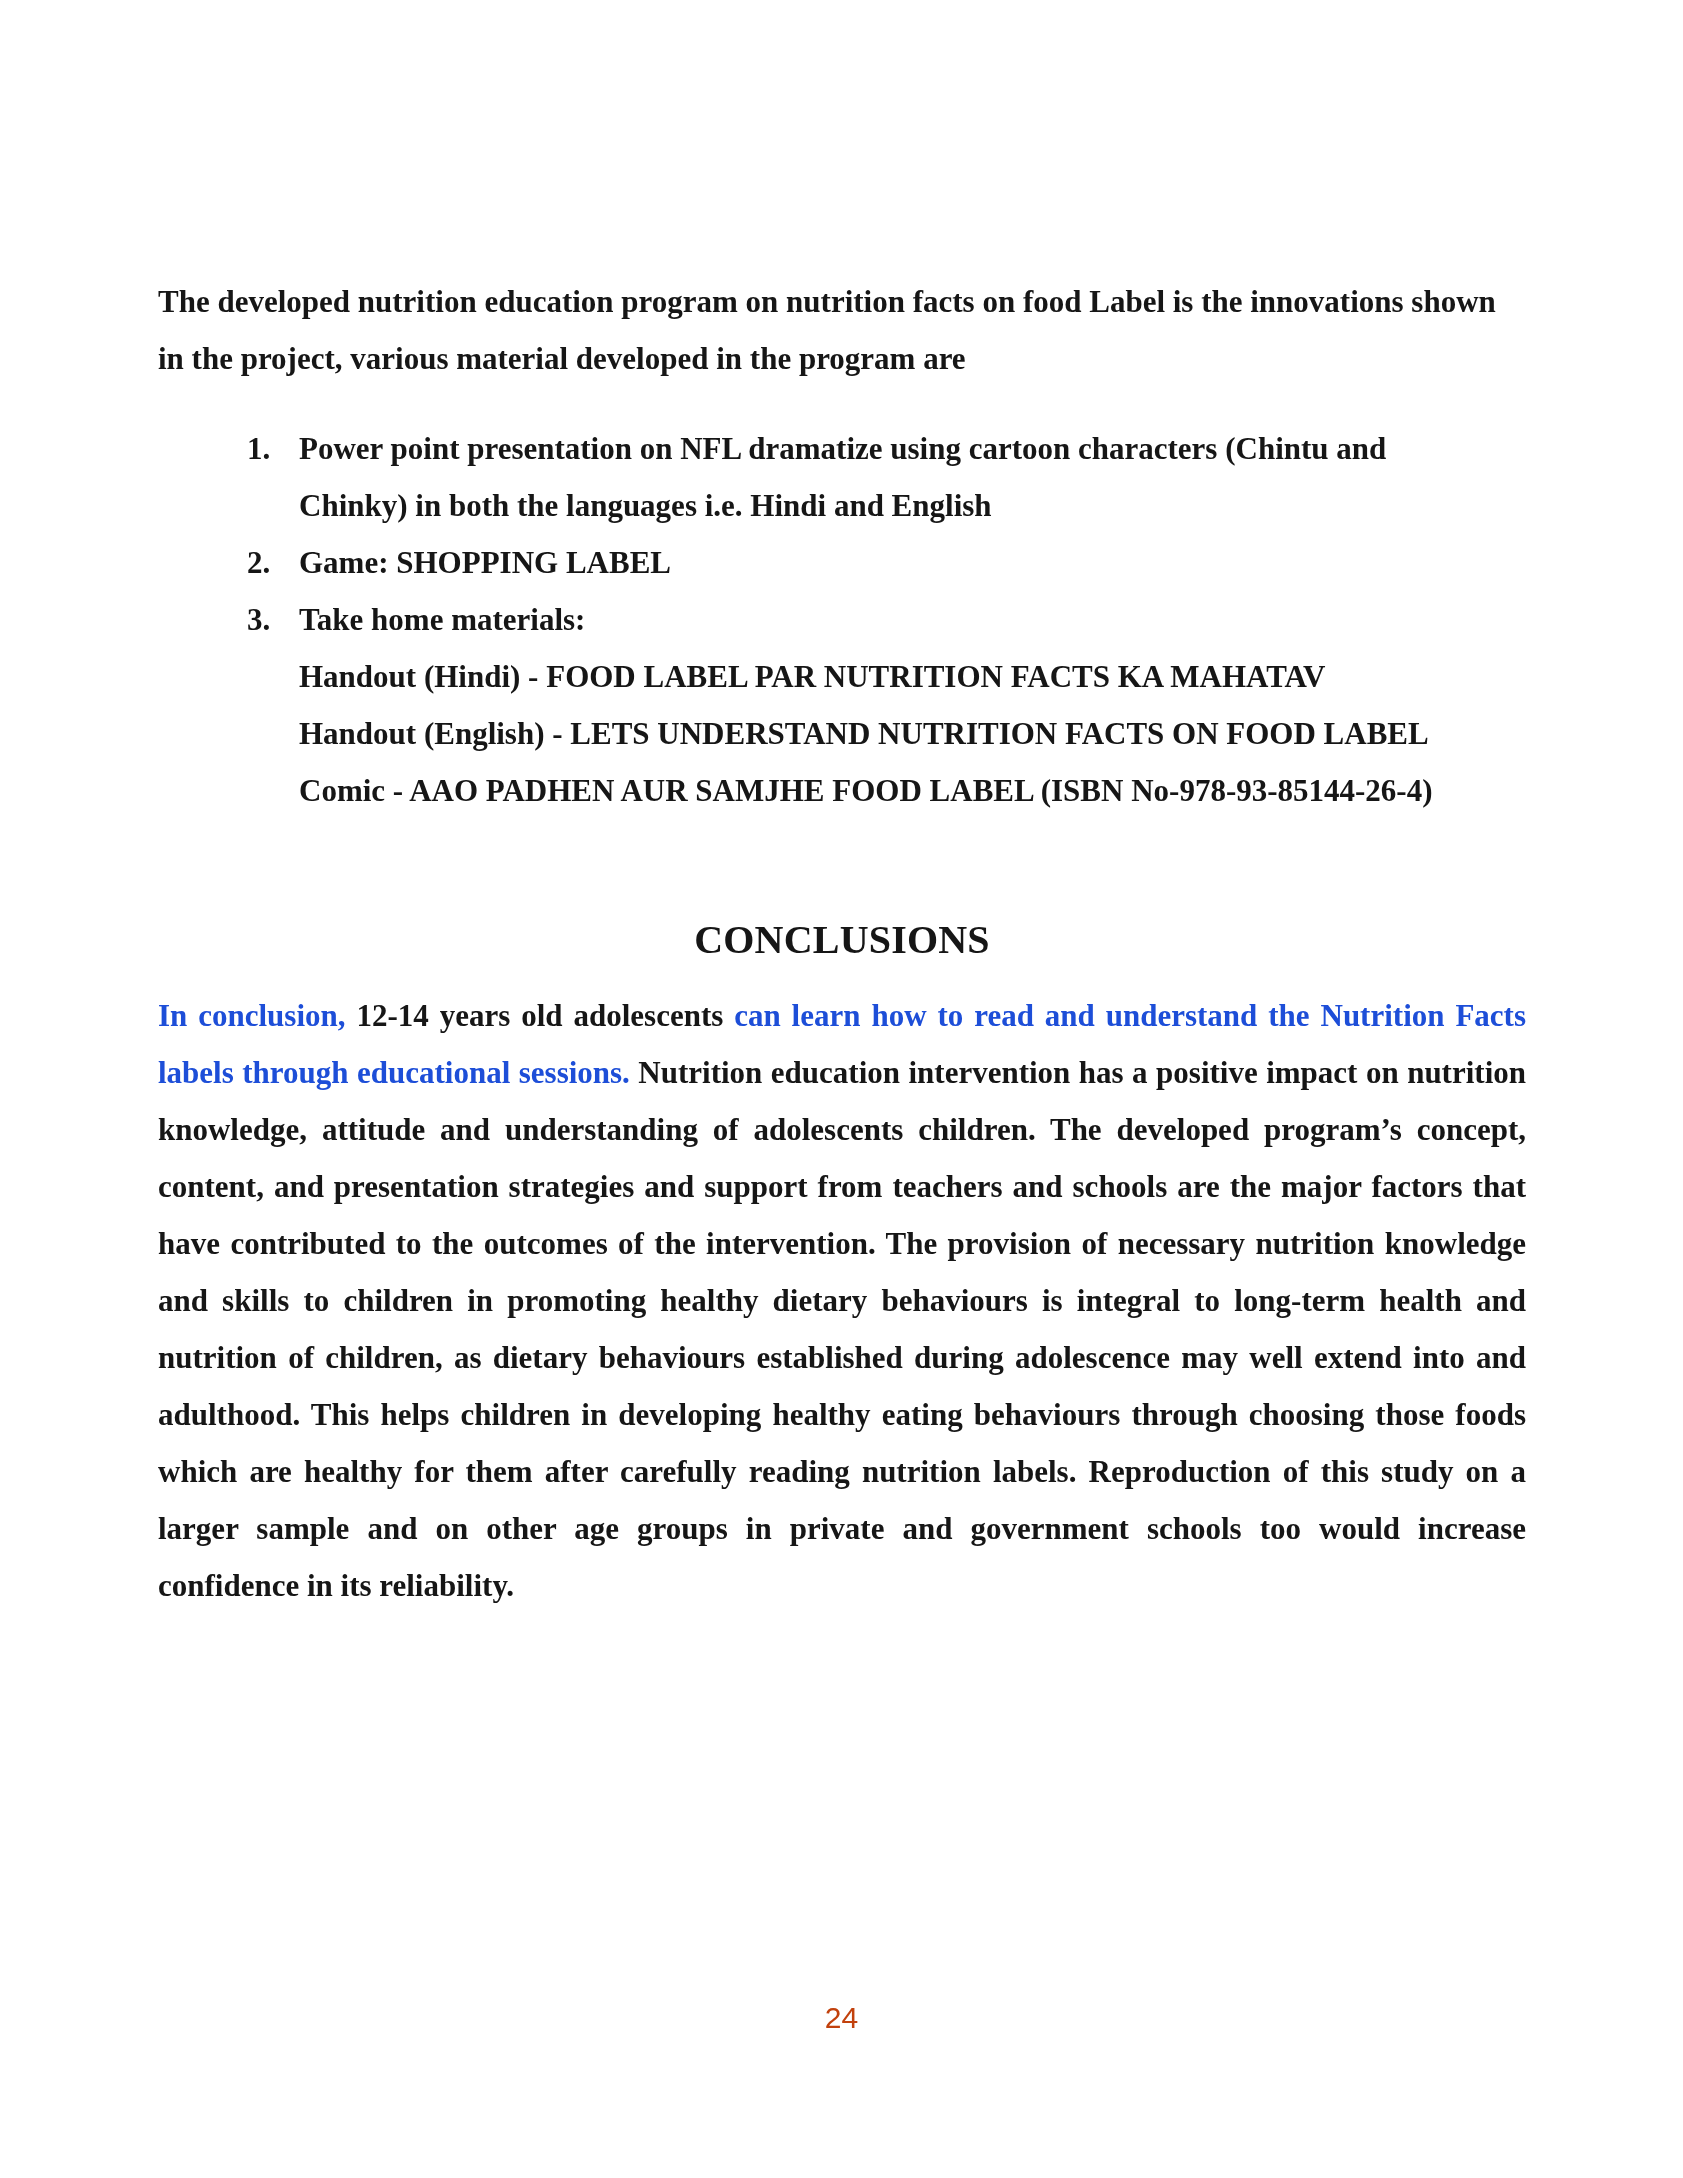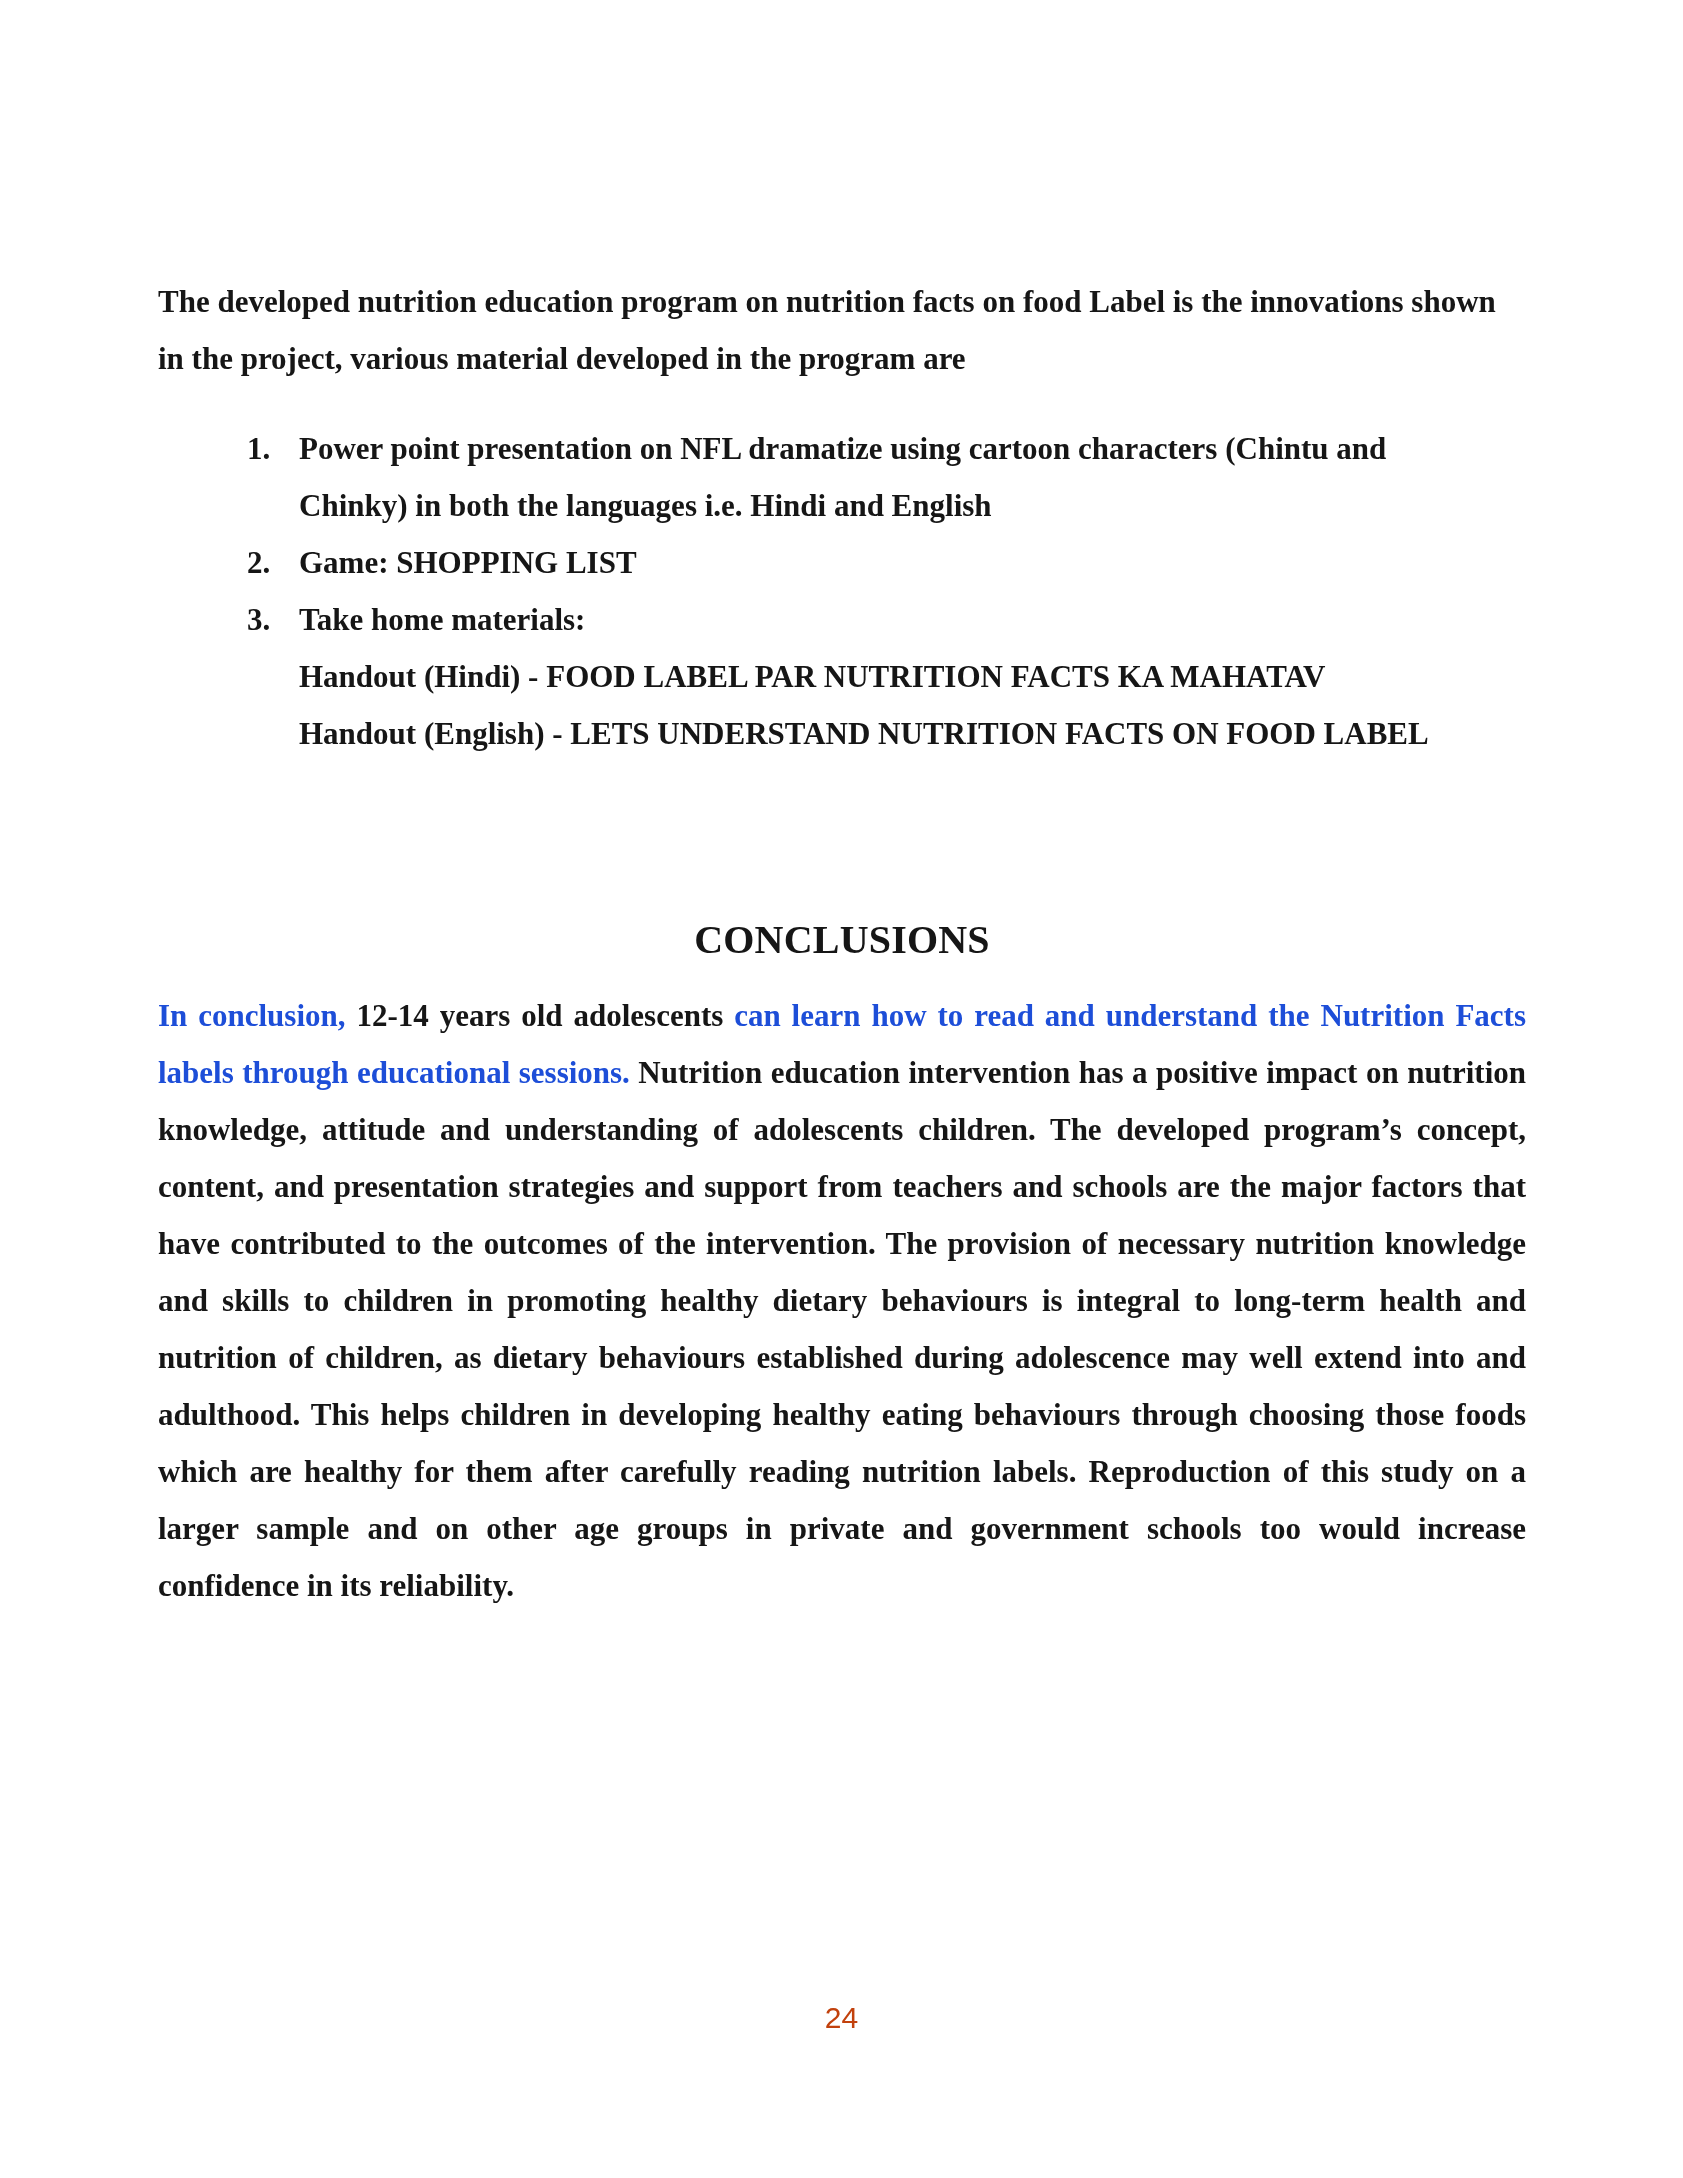--- a/index.html
+++ b/index.html
@@ -91,32 +91,33 @@
 
   <div class="list-block bodytext">
 
     <div class="li">
       <span class="marker">1.</span>
       <span class="li-text narrow">Power point presentation on NFL dramatize using cartoon characters (Chintu and Chinky) in both the languages i.e. Hindi and English</span>
     </div>
 
     <div class="li">
       <span class="marker">2.</span>
-      <span class="li-text">Game: SHOPPING LIST</span>
+      <span class="li-text">Game: SHOPPING LABEL</span>
     </div>
 
     <div class="li">
       <span class="marker">3.</span>
       <span class="li-text">Take home materials:</span>
     </div>
 
     <div class="material">Handout (Hindi) - FOOD LABEL PAR NUTRITION FACTS KA MAHATAV</div>
 
     <div class="material">Handout (English) - LETS UNDERSTAND NUTRITION FACTS ON FOOD LABEL</div>
 
+    <div class="material">Comic - AAO PADHEN AUR SAMJHE FOOD LABEL (ISBN No-978-93-85144-26-4)</div>
 
   </div>
 
   <div class="heading heading-conclusions">CONCLUSIONS</div>
 
   <p class="conclusion bodytext"><span class="muted">In conclusion, </span><span>12-14 years old adolescents </span><span class="muted">can learn how to read and understand the Nutrition Facts labels through educational sessions. </span><span>Nutrition education intervention has a positive impact on nutrition knowledge, attitude and understanding of adolescents children. The developed program’s concept, content, and presentation strategies and support from teachers and schools are the major factors that have contributed to the outcomes of the intervention. The provision of necessary nutrition knowledge and skills to children in promoting healthy dietary behaviours is integral to long-term health and nutrition of children, as dietary behaviours established during adolescence may well extend into and adulthood. This helps children in developing healthy eating behaviours through choosing those foods which are healthy for them after carefully reading nutrition labels. Reproduction of this study on a larger sample and on other age groups in private and government schools too would increase confidence in its reliability.</span></p>
 
   <div class="page-number">24</div>
 
 </div>

